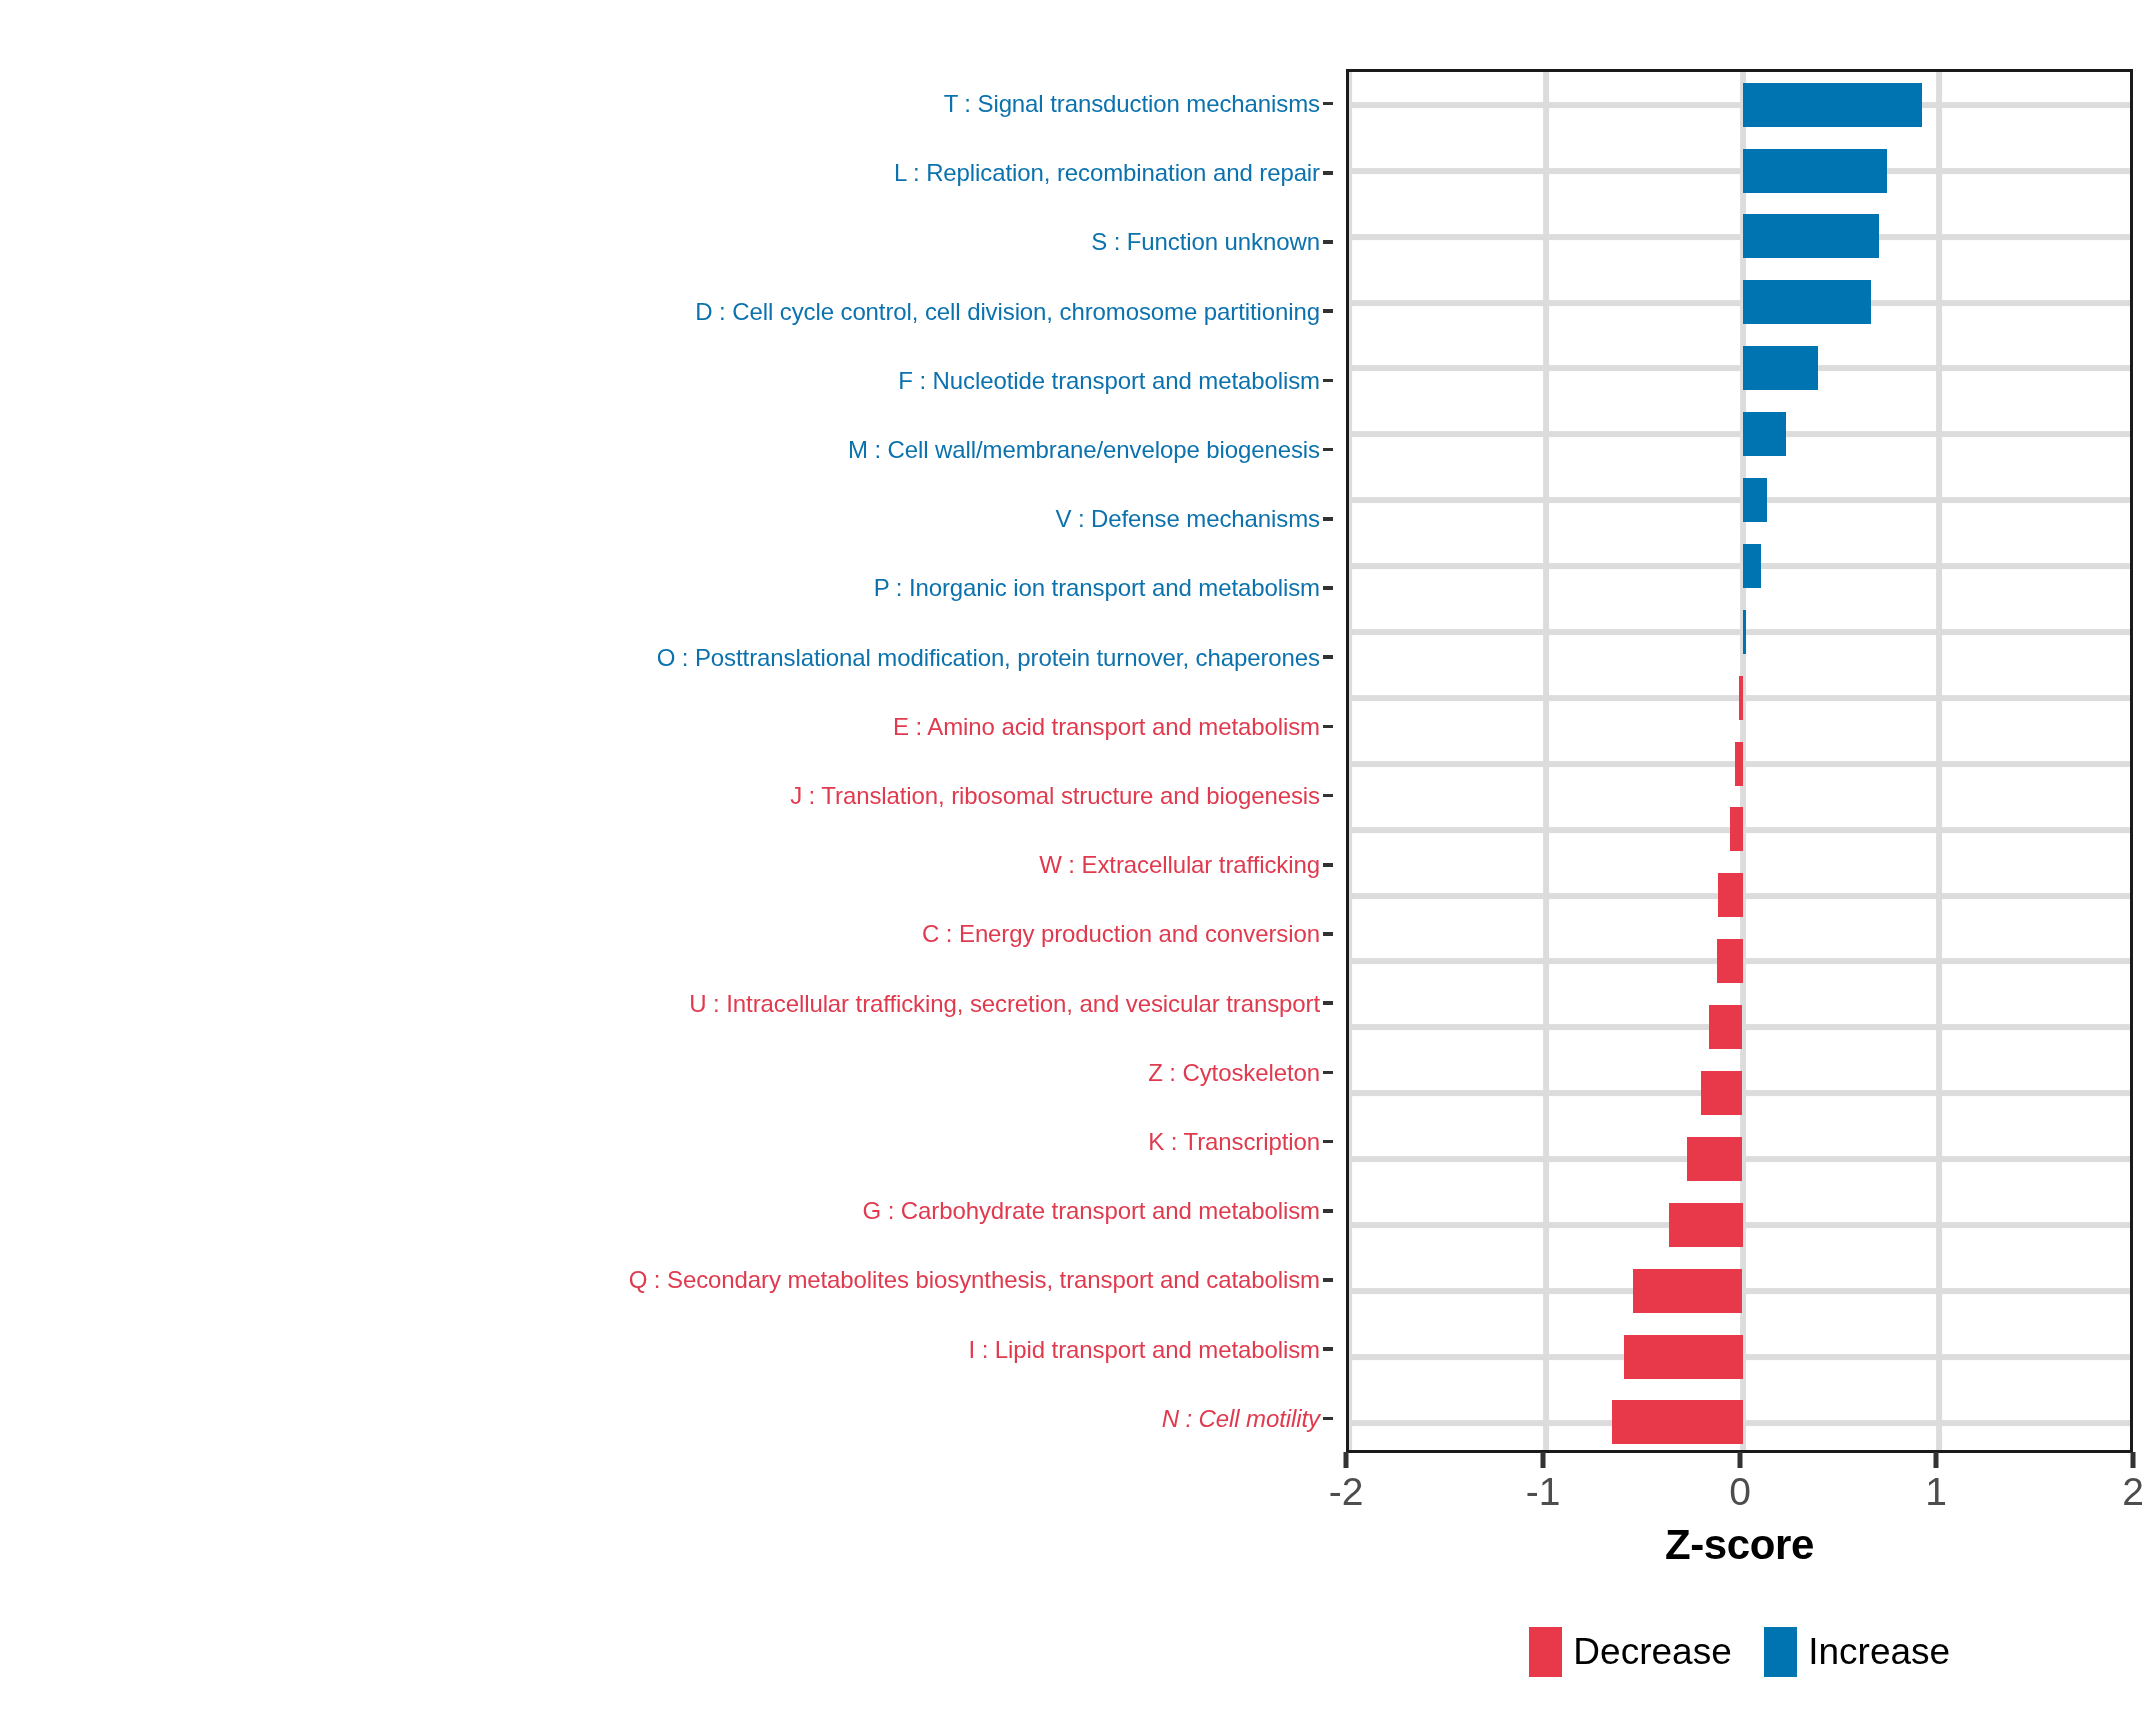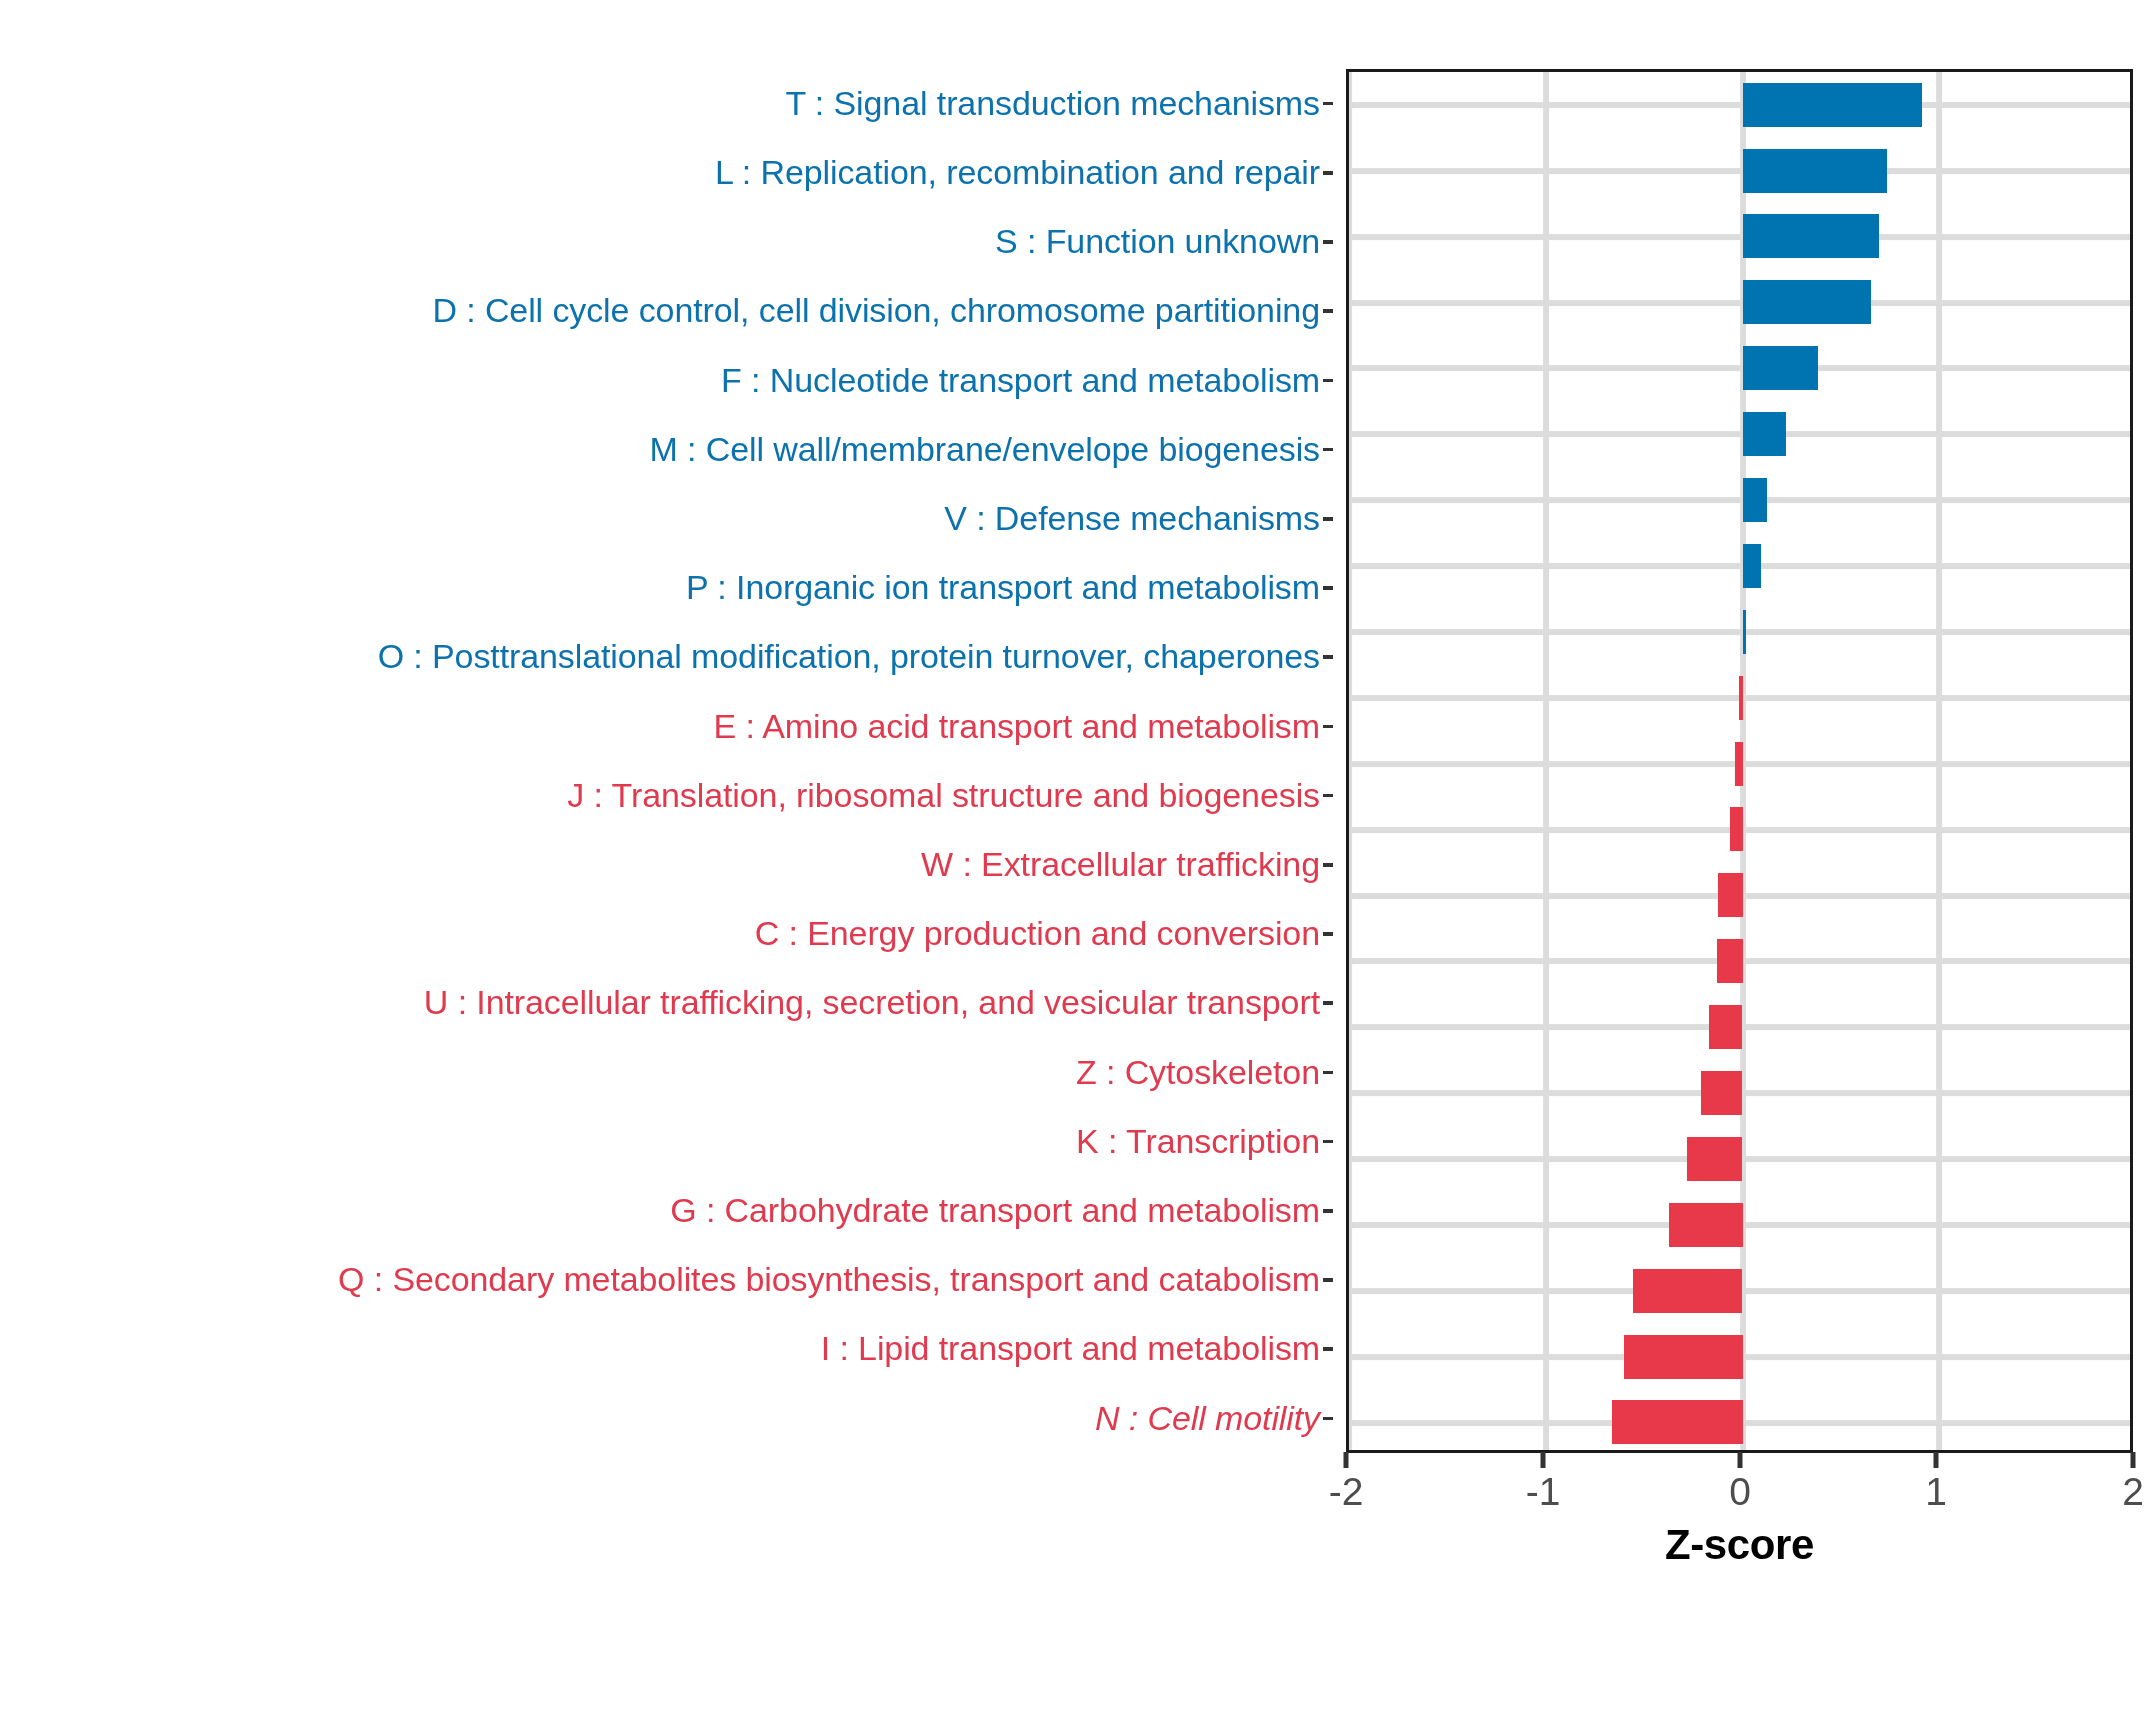--- a/index.html
+++ b/index.html
@@ -33,21 +33,21 @@
   }
   .cat-label-row {
     flex: 1 1 0;
     display: flex;
     align-items: center;
     justify-content: flex-end;
     padding-right: 13px;
     box-sizing: border-box;
   }
   .cat-label-text {
-    font-size: 34px;
+    font-size: 24px;
     line-height: 1.05;
     white-space: nowrap;
     letter-spacing: -0.1px;
   }
   .cat-label-text.increase { color: #0B72AE; }
   .cat-label-text.decrease { color: #E03A4E; }
 
   
   .cat-tick {
     position: absolute;
@@ -312,15 +312,25 @@
   <div id="x-axis-labels">
       <div class="xtick-label" style="left: 0px;">-2</div>
       <div class="xtick-label" style="left: 197px;">-1</div>
       <div class="xtick-label" style="left: 394px;">0</div>
       <div class="xtick-label" style="left: 590px;">1</div>
       <div class="xtick-label" style="left: 787px;">2</div>
     </div>
 
   <div id="x-axis-title">Z-score</div>
 
+  <div id="legend">
+      <div class="legend-entry">
+        <span class="legend-swatch decrease" style="background: rgb(232, 57, 75);"></span>
+        <span class="legend-text">Decrease</span>
+      </div>
+      <div class="legend-entry">
+        <span class="legend-swatch increase" style="background: rgb(0, 116, 176);"></span>
+        <span class="legend-text">Increase</span>
+      </div>
+    </div>
 
 </div>
 
 
 </body></html>

